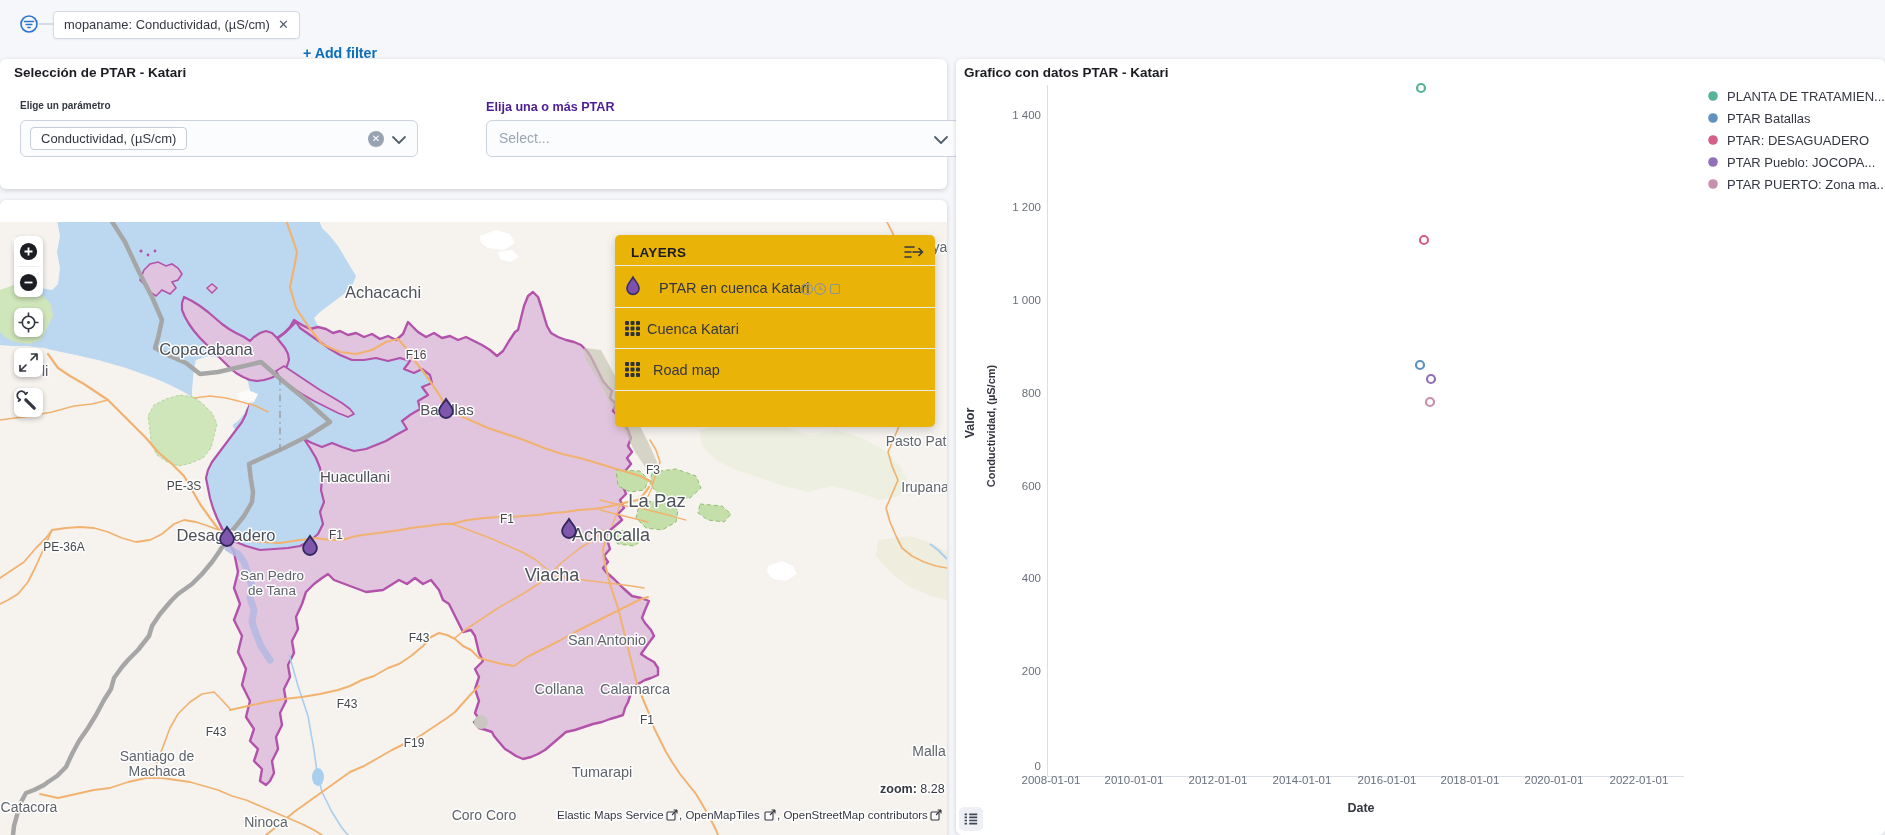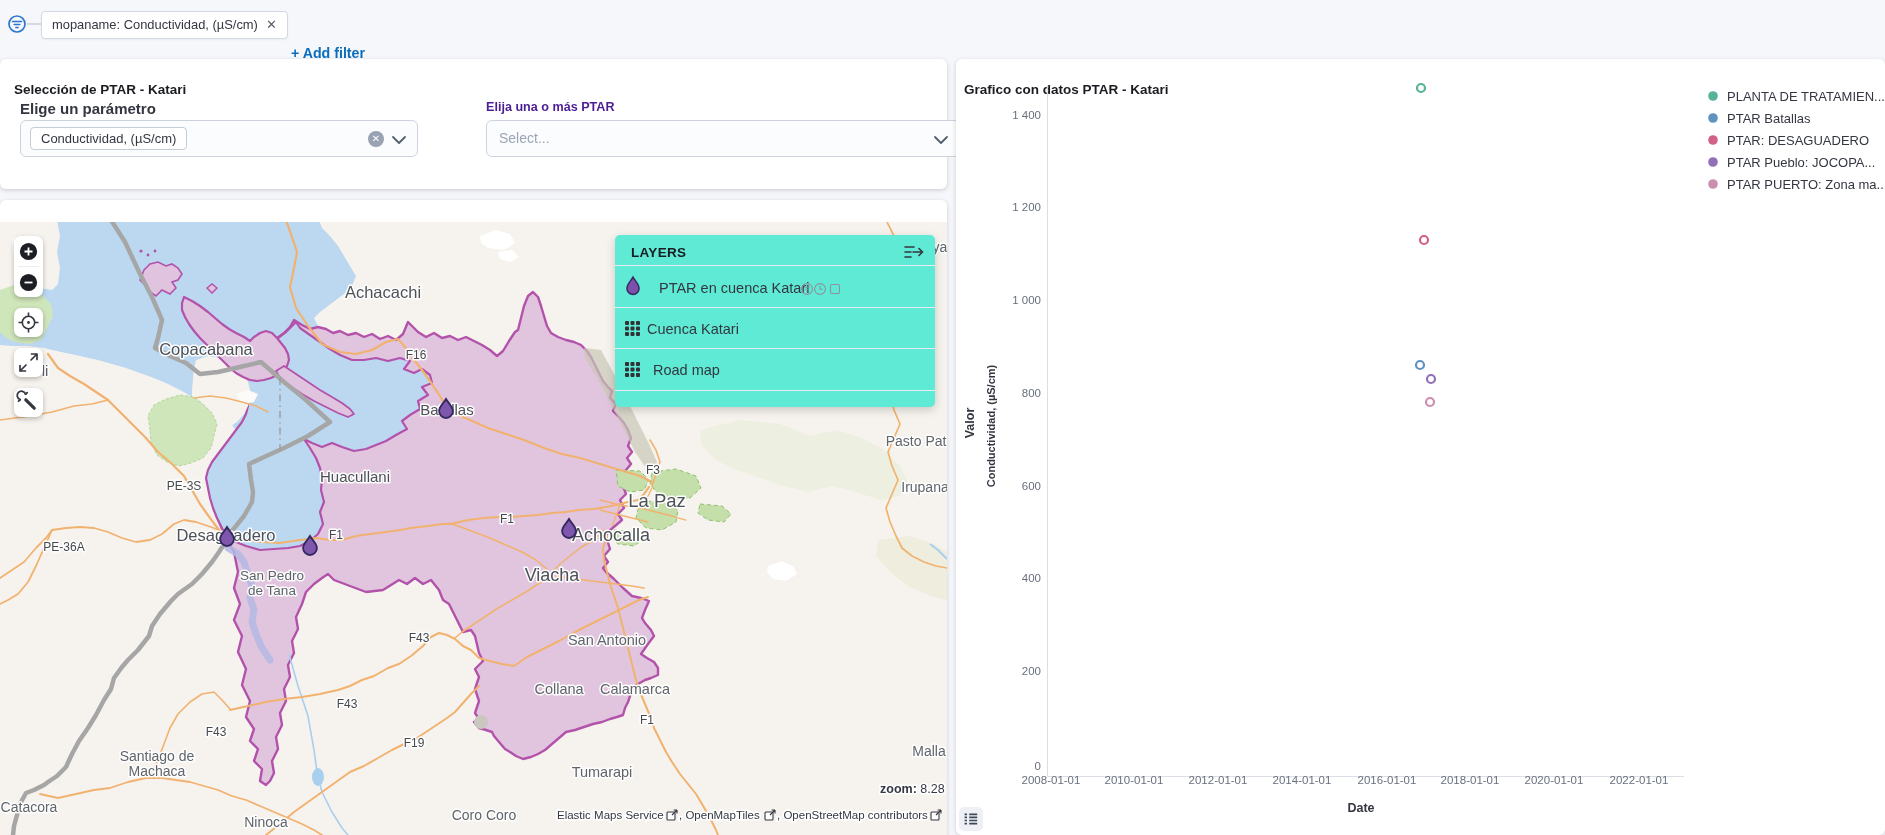--- a/index.html
+++ b/index.html
@@ -1,37 +1,37 @@
 <!DOCTYPE html>
 <html><head>
 <meta charset="utf-8">
 <style>
   * { margin:0; padding:0; box-sizing:border-box; }
   html,body { width:1885px; height:835px; overflow:hidden; background:#f5f7fa;
     font-family:"Liberation Sans", sans-serif; }
   .panel { position:absolute; background:#fff; border-radius:6px;
     box-shadow:0 1px 4px rgba(0,0,0,.12), 0 2px 6px rgba(0,0,0,.06); }
-  .ptitle { font-size:13.5px; font-weight:bold; color:#1a1c21;margin-top:17px; }
+  .ptitle { font-size:13.5px; font-weight:bold; color:#1a1c21; }
 </style>
 </head>
 <body>
 
-<div style="position:absolute;left:4px;top:0;width:1547px;height:52px;">
+<div style="position:absolute;left:16px;top:0;width:1547px;height:52px;">
   <svg width="40" height="40" style="position:absolute;left:2;top:13" viewBox="0 0 40 40">
     <circle cx="11" cy="11" r="8" fill="none" stroke="#2e77cf" stroke-width="1.7"></circle>
     <path d="M6.5,8.5 h9 M8.2,11.5 h5.6 M9.9,14.5 h2.2" stroke="#2e77cf" stroke-width="1.6" stroke-linecap="round"></path>
     <path d="M21,11 h14" stroke="#d3dae6" stroke-width="2"></path>
   </svg>
   <div style="position:absolute;left:37px;top:11px;height:28px;background:#fff;border:1px solid #d3dae6;border-radius:4px;box-shadow:0 1px 2px rgba(0,0,0,.05);font-size:12.9px;color:#343741;line-height:26px;padding:0 10px;white-space:nowrap;">mopaname: Conductividad, (µS/cm)<span style="color:#56606c;margin-left:8px;font-size:13px;">✕</span></div>
   <div style="position:absolute;left:287px;top:17px;font-size:14.2px;font-weight:600;color:#0a6ebd;margin-top:28px;">+ Add filter</div>
 </div>
 
 <div class="panel" style="left:0;top:59px;width:947px;height:130px;">
   <div class="ptitle" style="position:absolute;left:14px;top:6px;">Selección de PTAR - Katari</div>
-  <div style="position:absolute;left:20px;top:41px;font-size:15px;font-weight:bold;color:#343741;">Elige un parámetro</div>
+  <div style="position:absolute;left:20px;top:41px;font-size:10px;font-weight:bold;color:#343741;">Elige un parámetro</div>
   <div style="position:absolute;left:486px;top:41px;font-size:12.6px;font-weight:bold;color:#4c1d95;">Elija una o más PTAR</div>
 
   <div style="position:absolute;left:20px;top:61px;width:398px;height:37px;background:#fbfcfd;border:1px solid #ccd3df;border-radius:6px;">
     <div style="position:absolute;left:9px;top:6px;height:23px;background:#fff;border:1px solid #c5cdd8;border-radius:4px;font-size:13px;color:#343741;line-height:21px;padding:0 10px;">Conductividad, (µS/cm)</div>
     <div style="position:absolute;right:33px;top:10px;width:16px;height:16px;border-radius:50%;background:#98a2b3;color:#fff;font-size:10px;line-height:16px;text-align:center;">✕</div>
     <svg width="16" height="16" style="position:absolute;right:10px;top:11px;">
         <path d="M2,5 l6,6 6,-6" fill="none" stroke="#53606e" stroke-width="1.8" stroke-linecap="round" stroke-linejoin="round"></path>
       </svg>
   </div>
 
@@ -194,21 +194,21 @@
     </svg>
   </div>
   <div style="position:absolute;left:14px;top:188px;width:29px;height:29px;background:#fff;border-radius:7px;box-shadow:0 2px 5px rgba(0,0,0,.25);">
     <svg width="29" height="29">
       <path d="M6.2,11.6 a4.3,4.3 0 1 1 5.4,-5.4" fill="none" stroke="#343741" stroke-width="1.8" stroke-linecap="round"></path>
       <path d="M6.2,11.6 L4.6,13.2 M11.6,6.2 L13.2,4.6" stroke="#343741" stroke-width="1.8" stroke-linecap="round"></path>
       <path d="M11.8,11.8 L20.2,20.2" stroke="#343741" stroke-width="3.2" stroke-linecap="round"></path>
     </svg>
   </div>
 
-  <div style="position:absolute;left:615px;top:35px;width:320px;height:172px;background:#5eead4;border-radius:5px;box-shadow:0 3px 10px rgba(0,0,0,.18);">
+  <div style="position:absolute;left:615px;top:35px;width:320px;height:192px;background:#eab308;border-radius:5px;box-shadow:0 3px 10px rgba(0,0,0,.18);">
     <div style="position:absolute;left:16px;top:10px;font-size:13.5px;font-weight:bold;letter-spacing:.3px;color:#1a1c21;">LAYERS</div>
     <svg width="20" height="16" style="position:absolute;right:11px;top:9px;">
       <path d="M1,3 h9 M1,8 h6 M1,13 h6" stroke="#343741" stroke-width="1.6" stroke-linecap="round"></path>
       <path d="M9,8 h9 M15,4.5 L18.5,8 L15,11.5" stroke="#343741" stroke-width="1.6" fill="none" stroke-linecap="round" stroke-linejoin="round"></path>
     </svg>
     <div style="position:absolute;left:0;top:30px;width:100%;height:1px;background:#e8ebf0;"></div>
     <div style="position:absolute;left:0;top:72px;width:100%;height:1px;background:#e8ebf0;"></div>
     <div style="position:absolute;left:0;top:113px;width:100%;height:1px;background:#e8ebf0;"></div>
     <div style="position:absolute;left:0;top:155px;width:100%;height:1px;background:#e8ebf0;"></div>
 

